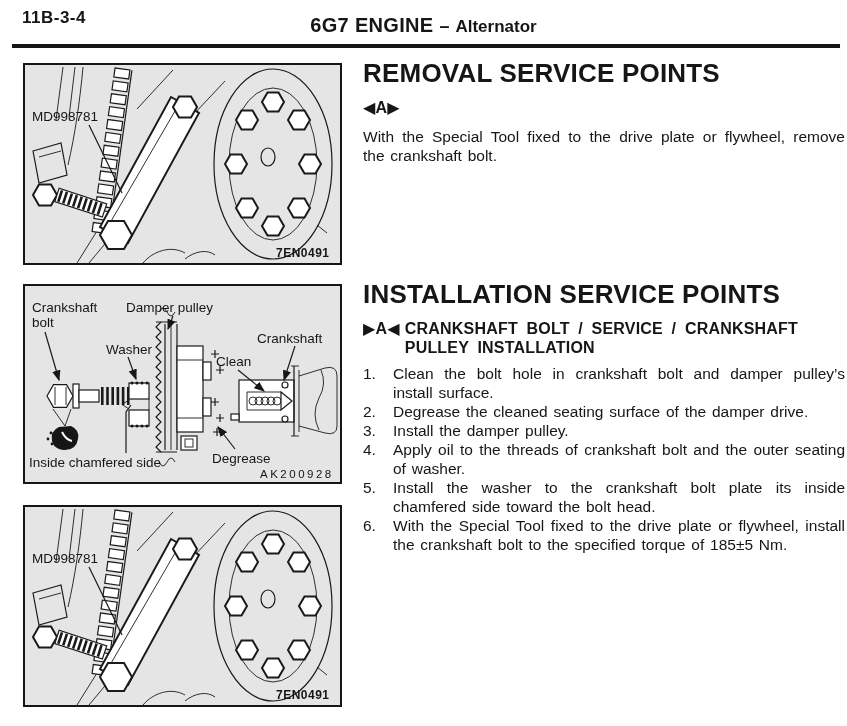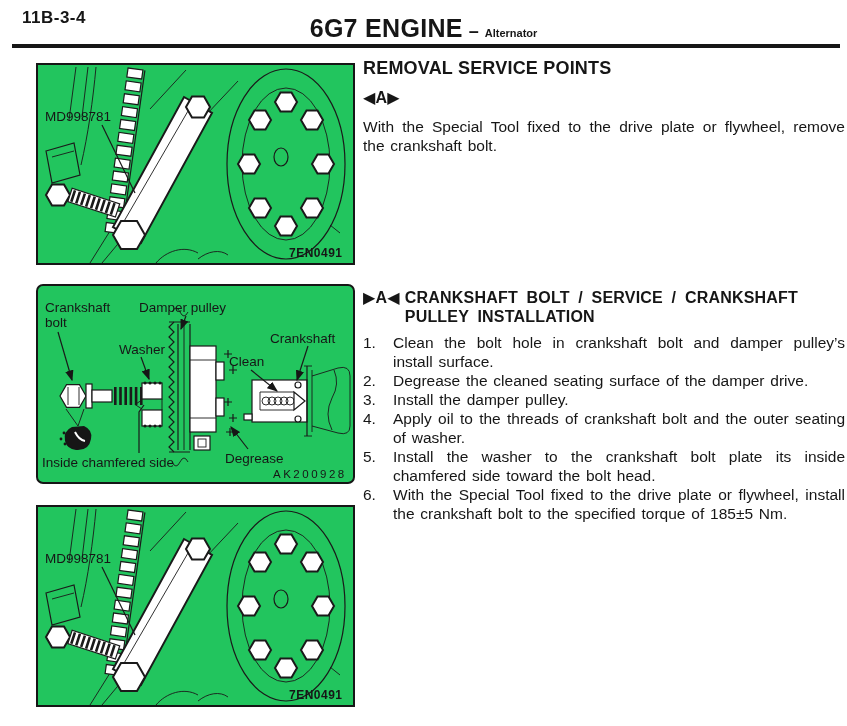--- a/index.html
+++ b/index.html
@@ -3,46 +3,46 @@
 <meta charset="utf-8">
 <style>
   html,body{margin:0;padding:0;}
   body{
     width:847px;height:726px;position:relative;overflow:hidden;
     background:#ffffff;color:#161616;
     font-family:"Liberation Sans","DejaVu Sans",sans-serif;
   }
   .hdr-num{position:absolute;left:22px;top:8px;font-size:17px;font-weight:bold;letter-spacing:.5px;}
   .hdr-title{position:absolute;left:0;right:0;top:14px;text-align:center;font-weight:bold;}
-  .hdr-title .main{font-size:25px;letter-spacing:.3px;}
+  .hdr-title .main{font-size:20px;letter-spacing:.3px;}
   .hdr-title .sep{font-size:18px;padding:0 6px;}
-  .hdr-title .sub{font-size:11px;}
+  .hdr-title .sub{font-size:17px;}
   .hdr-rule{position:absolute;left:12px;top:44px;width:828px;height:4px;background:#161616;}
 
-  .figure{position:absolute;left:36px;width:315px;border:2px solid #161616;background:#22c55e;}
+  .figure{position:absolute;left:23px;width:315px;border:2px solid #161616;background:#e5e5e5;}
   #fig-top{top:63px;height:198px;}
-  #fig-mid{top:284px;height:196px;border-radius:7px;}
+  #fig-mid{top:284px;height:196px;}
   #fig-bot{top:505px;height:198px;}
   .figure svg{display:block;width:100%;height:100%;}
 
   svg text{font-family:"Liberation Sans","DejaVu Sans",sans-serif;fill:#161616;}
   .figtext{font-size:13.5px;}
   .figcode{font-size:12px;font-weight:bold;letter-spacing:.5px;}
   .figcode2{font-size:11.5px;letter-spacing:2.5px;}
   .s{stroke:#1a1a1a;stroke-width:1.2;fill:none;}
   .sthin{stroke:#1a1a1a;stroke-width:.9;fill:none;}
   .sw{stroke:#1a1a1a;stroke-width:1.2;fill:#fff;}
   .sb{stroke:#1a1a1a;stroke-width:2;fill:#fff;}
   .fb{fill:#161616;stroke:none;}
   .thread{stroke:#1a1a1a;stroke-dasharray:2.6 2.6;fill:none;}
 
   .content{position:absolute;left:363px;width:482px;}
   #removal{top:58px;}
   #installation{top:279px;}
-  h2{margin:0;font-size:18px;letter-spacing:.2px;font-weight:bold;}
+  h2{margin:0;font-size:26px;letter-spacing:.2px;font-weight:bold;}
   .subhead{display:flex;margin-top:9px;font-weight:bold;font-size:16px;line-height:19px;letter-spacing:.2px;word-spacing:4px;}
   .subhead .marker{flex:0 0 auto;margin-right:5px;white-space:nowrap;}
   .bodytext{margin-top:10px;font-size:15.5px;line-height:19px;text-align:justify;word-spacing:1.5px;}
   .steps{margin-top:7px;}
   .step{display:flex;font-size:15.5px;line-height:19px;}
   .step-num{flex:0 0 30px;}
   .step-text{flex:1;text-align:justify;word-spacing:1.5px;}
 </style>
 </head>
 <body>
@@ -283,20 +283,21 @@
 
 <div class="content" id="removal">
   <h2>REMOVAL SERVICE POINTS</h2>
   <div class="subhead">
     <span class="marker">◀A▶</span>
   </div>
   <p class="bodytext">With the Special Tool fixed to the drive plate or flywheel, remove the crankshaft bolt.</p>
 </div>
 
 <div class="content" id="installation">
+  <h2>INSTALLATION SERVICE POINTS</h2>
   <div class="subhead">
     <span class="marker">▶A◀</span>
     <span class="subtext">CRANKSHAFT BOLT / SERVICE / CRANKSHAFT PULLEY INSTALLATION</span>
   </div>
   <div class="steps">
     <div class="step">
       <span class="step-num">1.</span>
       <span class="step-text">Clean the bolt hole in crankshaft bolt and damper pulley’s install surface.</span>
     </div>
     <div class="step">

